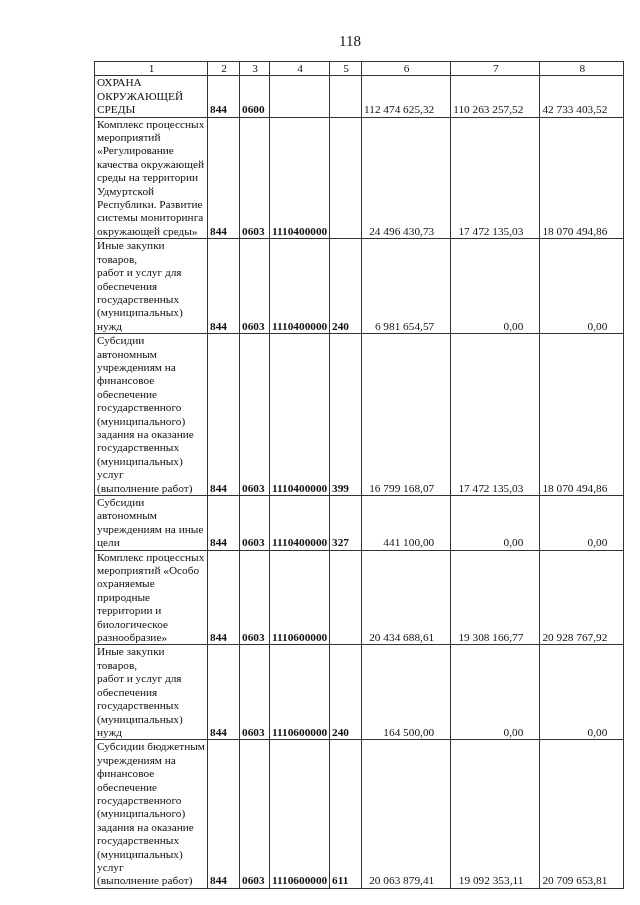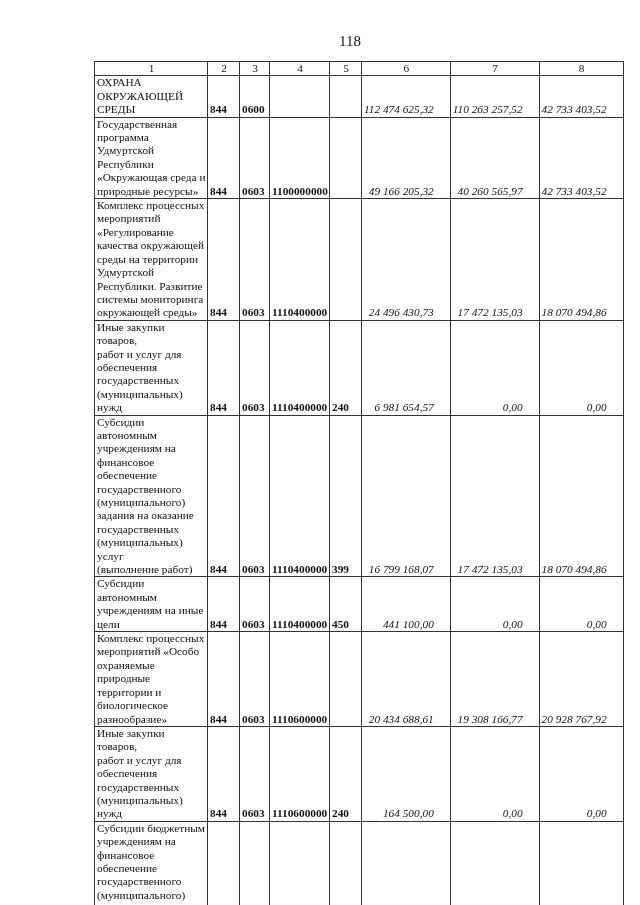--- a/index.html
+++ b/index.html
@@ -21,21 +21,21 @@
     }
     table.budget td {
       border: 1px solid #333;
       padding: 0 1px 0 2px;
       vertical-align: bottom;
       overflow: hidden;
       white-space: nowrap;
     }
     table.budget td.name { white-space: pre-line; text-align: left; }
     table.budget td.c { text-align: left; font-weight: bold; }
-    table.budget td.num { text-align: right; padding-right: 16px; font-style: italic; }
+    table.budget td.num { text-align: right; padding-right: 16px; }
     table.budget tr.hdr td { text-align: center; vertical-align: middle; height: 13px; }
   </style>
 </head>
 <body>
 
 <div class="page-number">118</div>
 
 <table class="budget">
   <colgroup>
     <col style="width:113px">
@@ -63,34 +63,20 @@
       <tr>
     <td class="name">ОХРАНА
 ОКРУЖАЮЩЕЙ
 СРЕДЫ</td>
     <td class="c">844</td>
     <td class="c">0600</td>
     <td class="c"></td>
     <td class="c"></td>
     <td class="num">112 474 625,32</td>
     <td class="num">110 263 257,52</td>
-    <td class="num">42 733 403,52</td>
-  </tr>
-      <tr>
-    <td class="name">Государственная
-программа Удмуртской
-Республики
-«Окружающая среда и
-природные ресурсы»</td>
-    <td class="c">844</td>
-    <td class="c">0603</td>
-    <td class="c">1100000000</td>
-    <td class="c"></td>
-    <td class="num">49 166 205,32</td>
-    <td class="num">40 260 565,97</td>
     <td class="num">42 733 403,52</td>
   </tr>
       <tr>
     <td class="name">Комплекс процессных
 мероприятий
 «Регулирование
 качества окружающей
 среды на территории
 Удмуртской
 Республики. Развитие
@@ -137,21 +123,21 @@
     <td class="num">17 472 135,03</td>
     <td class="num">18 070 494,86</td>
   </tr>
       <tr>
     <td class="name">Субсидии автономным
 учреждениям на иные
 цели</td>
     <td class="c">844</td>
     <td class="c">0603</td>
     <td class="c">1110400000</td>
-    <td class="c">450</td>
+    <td class="c">327</td>
     <td class="num">441 100,00</td>
     <td class="num">0,00</td>
     <td class="num">0,00</td>
   </tr>
       <tr>
     <td class="name">Комплекс процессных
 мероприятий «Особо
 охраняемые природные
 территории и
 биологическое

